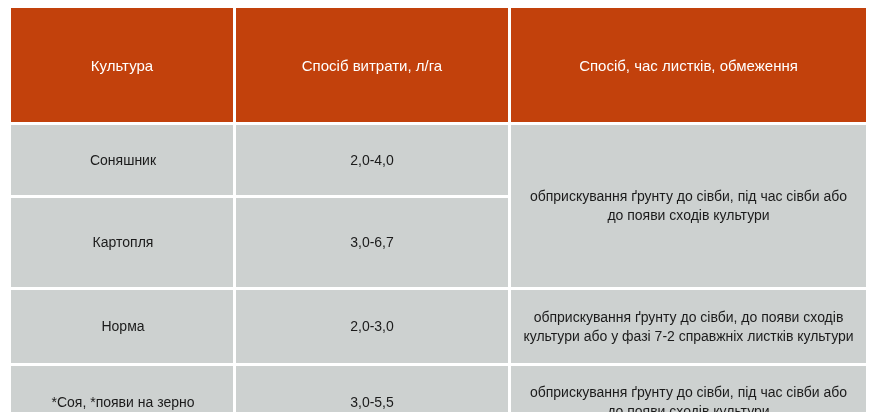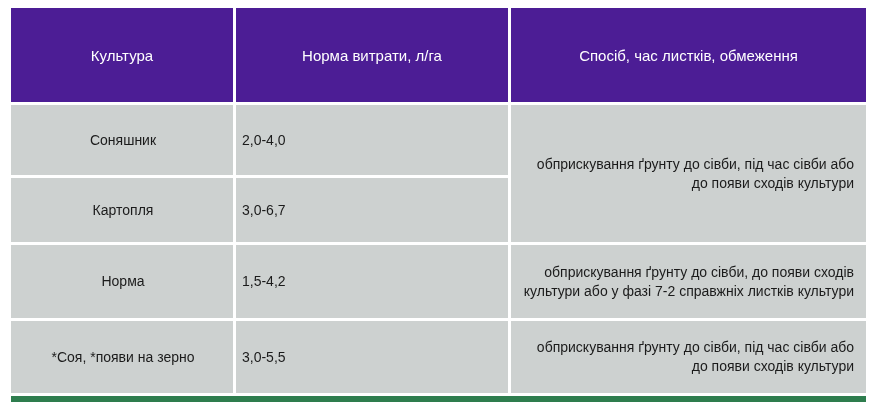--- a/index.html
+++ b/index.html
@@ -20,52 +20,53 @@
     border-spacing: 3px;
     table-layout: fixed;
     width: 861px;
     margin: 5px 0 0 8px;
   }
   table.rates th, table.rates td {
     vertical-align: middle;
     font-family: "Liberation Sans", sans-serif;
   }
   th.hdr {
-    background: #4c1d95;
+    background: #c2410c;
     color: #ffffff;
     font-size: 15px;
     font-weight: 400;
     text-align: center;
     height: 78px;
-    padding: 8px 10px;
+    padding: 18px 10px;
   }
   td.cell {
     background: #cdd1d0;
     color: #1b1b1b;
     font-size: 14px;
     line-height: 19px;
   }
   td.culture {
     text-align: center;
     padding: 0 10px 0 12px;
   }
   td.rate {
+    text-align: center;
     padding: 0 6px;
     margin-top: 36px;
   }
   td.method {
-    text-align: right;
+    text-align: center;
     padding: 0 12px;
     margin-top: 15px;
   }
   .col-culture { width: 222px; }
   .col-rate    { width: 272px; }
   .col-method  { width: 355px; }
   tr.r1 td { height: 70px; }
-  tr.r2 td { height: 64px; }
+  tr.r2 td { height: 89px; }
   tr.r3 td { height: 73px; }
   tr.r4 td { height: 72px; }
   .bottom-bar {
     width: 855px;
     height: 6px;
     margin: 0 0 0 11px;
     background: #2e7d4e;
   }
 </style>
 </head>
@@ -74,37 +75,37 @@
 <div class="page">
   <table class="rates">
     <colgroup>
       <col class="col-culture">
       <col class="col-rate">
       <col class="col-method">
     </colgroup>
     <thead>
       <tr>
         <th class="hdr">Культура</th>
-        <th class="hdr">Норма витрати, л/га</th>
+        <th class="hdr">Спосіб витрати, л/га</th>
         <th class="hdr">Спосіб, час листків, обмеження</th>
       </tr>
     </thead>
     <tbody>
       <tr class="r1">
         <td class="cell culture">Соняшник</td>
         <td class="cell rate">2,0-4,0</td>
         <td class="cell method" rowspan="2">обприскування ґрунту до сівби, під час сівби або до появи сходів культури</td>
       </tr>
       <tr class="r2">
         <td class="cell culture">Картопля</td>
         <td class="cell rate">3,0-6,7</td>
       </tr>
       <tr class="r3">
         <td class="cell culture">Норма</td>
-        <td class="cell rate">1,5-4,2</td>
+        <td class="cell rate">2,0-3,0</td>
         <td class="cell method">обприскування ґрунту до сівби, до появи сходів культури або у фазі 7-2 справжніх листків культури</td>
       </tr>
       <tr class="r4">
         <td class="cell culture">*Соя, *появи на зерно</td>
         <td class="cell rate">3,0-5,5</td>
         <td class="cell method">обприскування ґрунту до сівби, під час сівби або до появи сходів культури</td>
       </tr>
     </tbody>
   </table>
   <div class="bottom-bar"></div>

